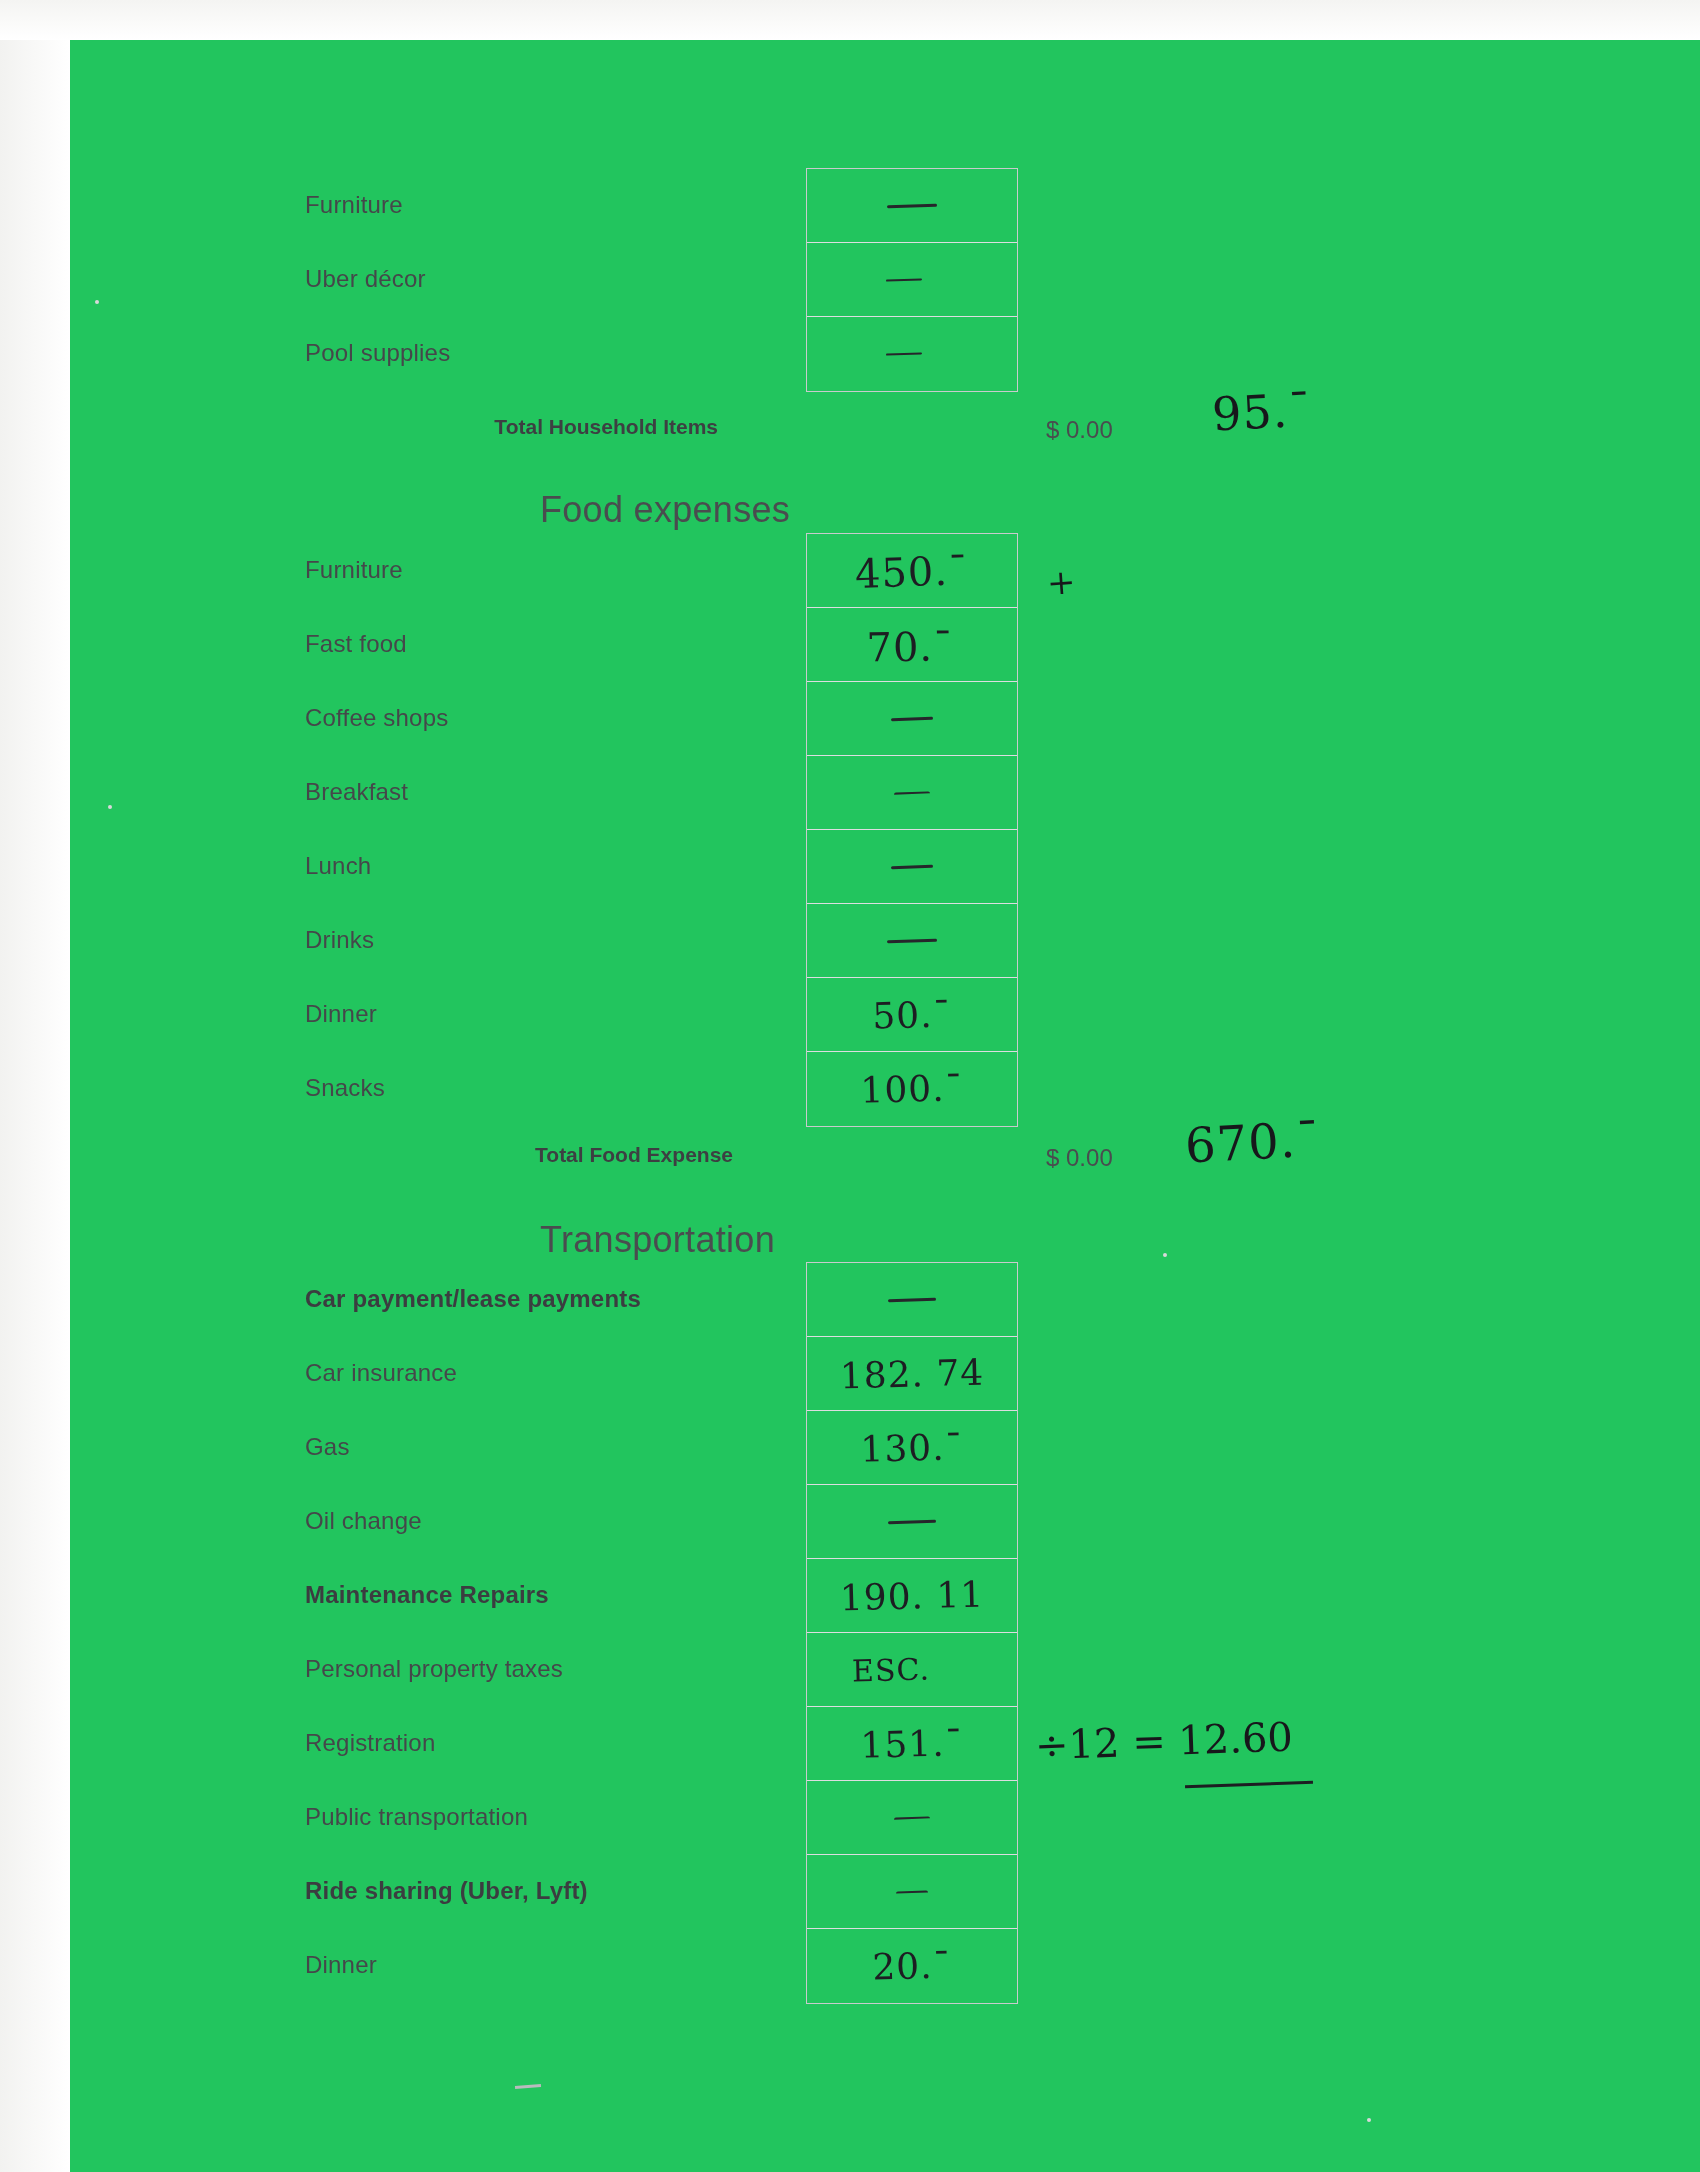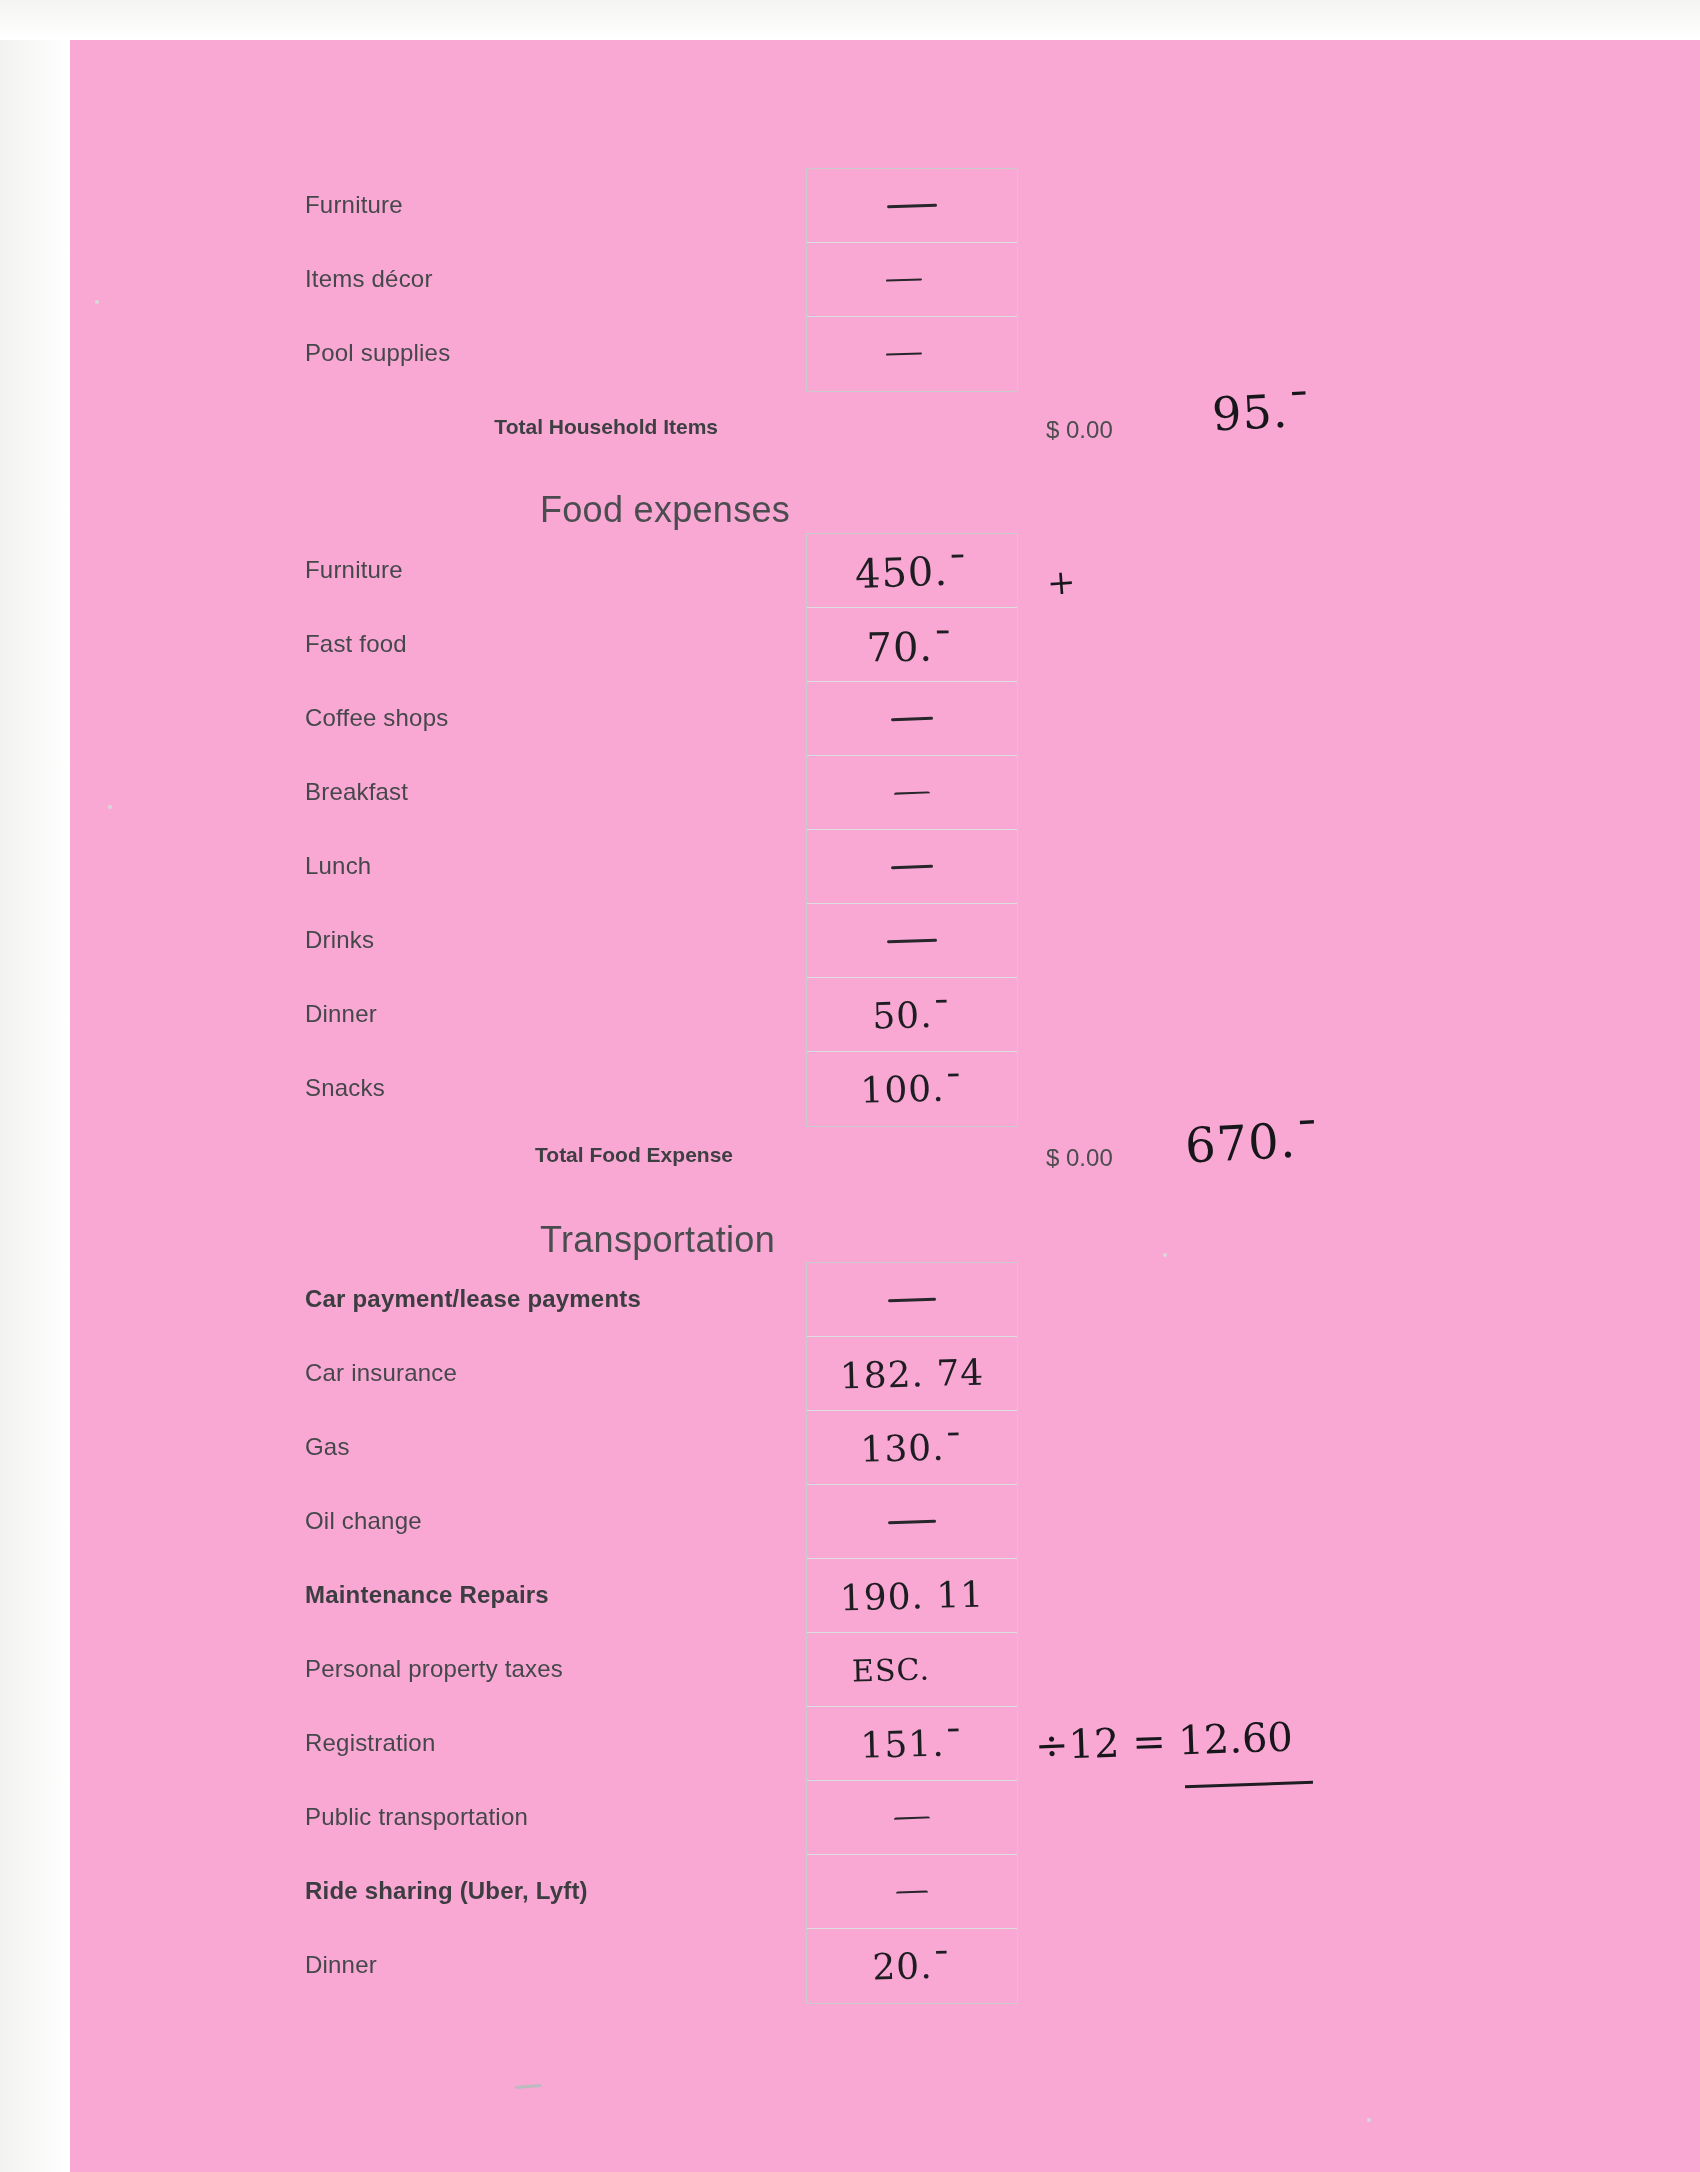--- a/index.html
+++ b/index.html
@@ -13,21 +13,21 @@
     position: relative;
     font-family: "Liberation Sans", sans-serif;
     color: #3a3a3a;
     overflow: hidden;
   }
 
   
   .page {
     position: absolute;
     inset: 0;
-    background: #f9a8d4;
+    background: #22c55e;
   }
 
   
   .scan-edge-left {
     position: absolute;
     left: 0; top: 0; bottom: 0; width: 70px;
     background: linear-gradient(to right, #f2f2f0, #ffffff);
   }
   .scan-edge-top {
     position: absolute;
@@ -177,21 +177,21 @@
   <div class="dot-speck" style="left:108px; top:805px;"></div>
   <div class="dot-speck" style="left:1163px; top:1253px;"></div>
   <div class="dot-speck" style="left:1367px; top:2118px;"></div>
 
   <div class="section" style="top:168px;">
 
     <div class="row">
       <div class="row-label">Furniture</div>
     </div>
     <div class="row">
-      <div class="row-label">Items décor</div>
+      <div class="row-label">Uber décor</div>
     </div>
     <div class="row">
       <div class="row-label">Pool supplies</div>
     </div>
 
     <div class="box-col last" style="top:0px;">
       <div class="box-cell">
         <span class="dashmark" style="width:50px;"></span>
       </div>
       <div class="box-cell">

